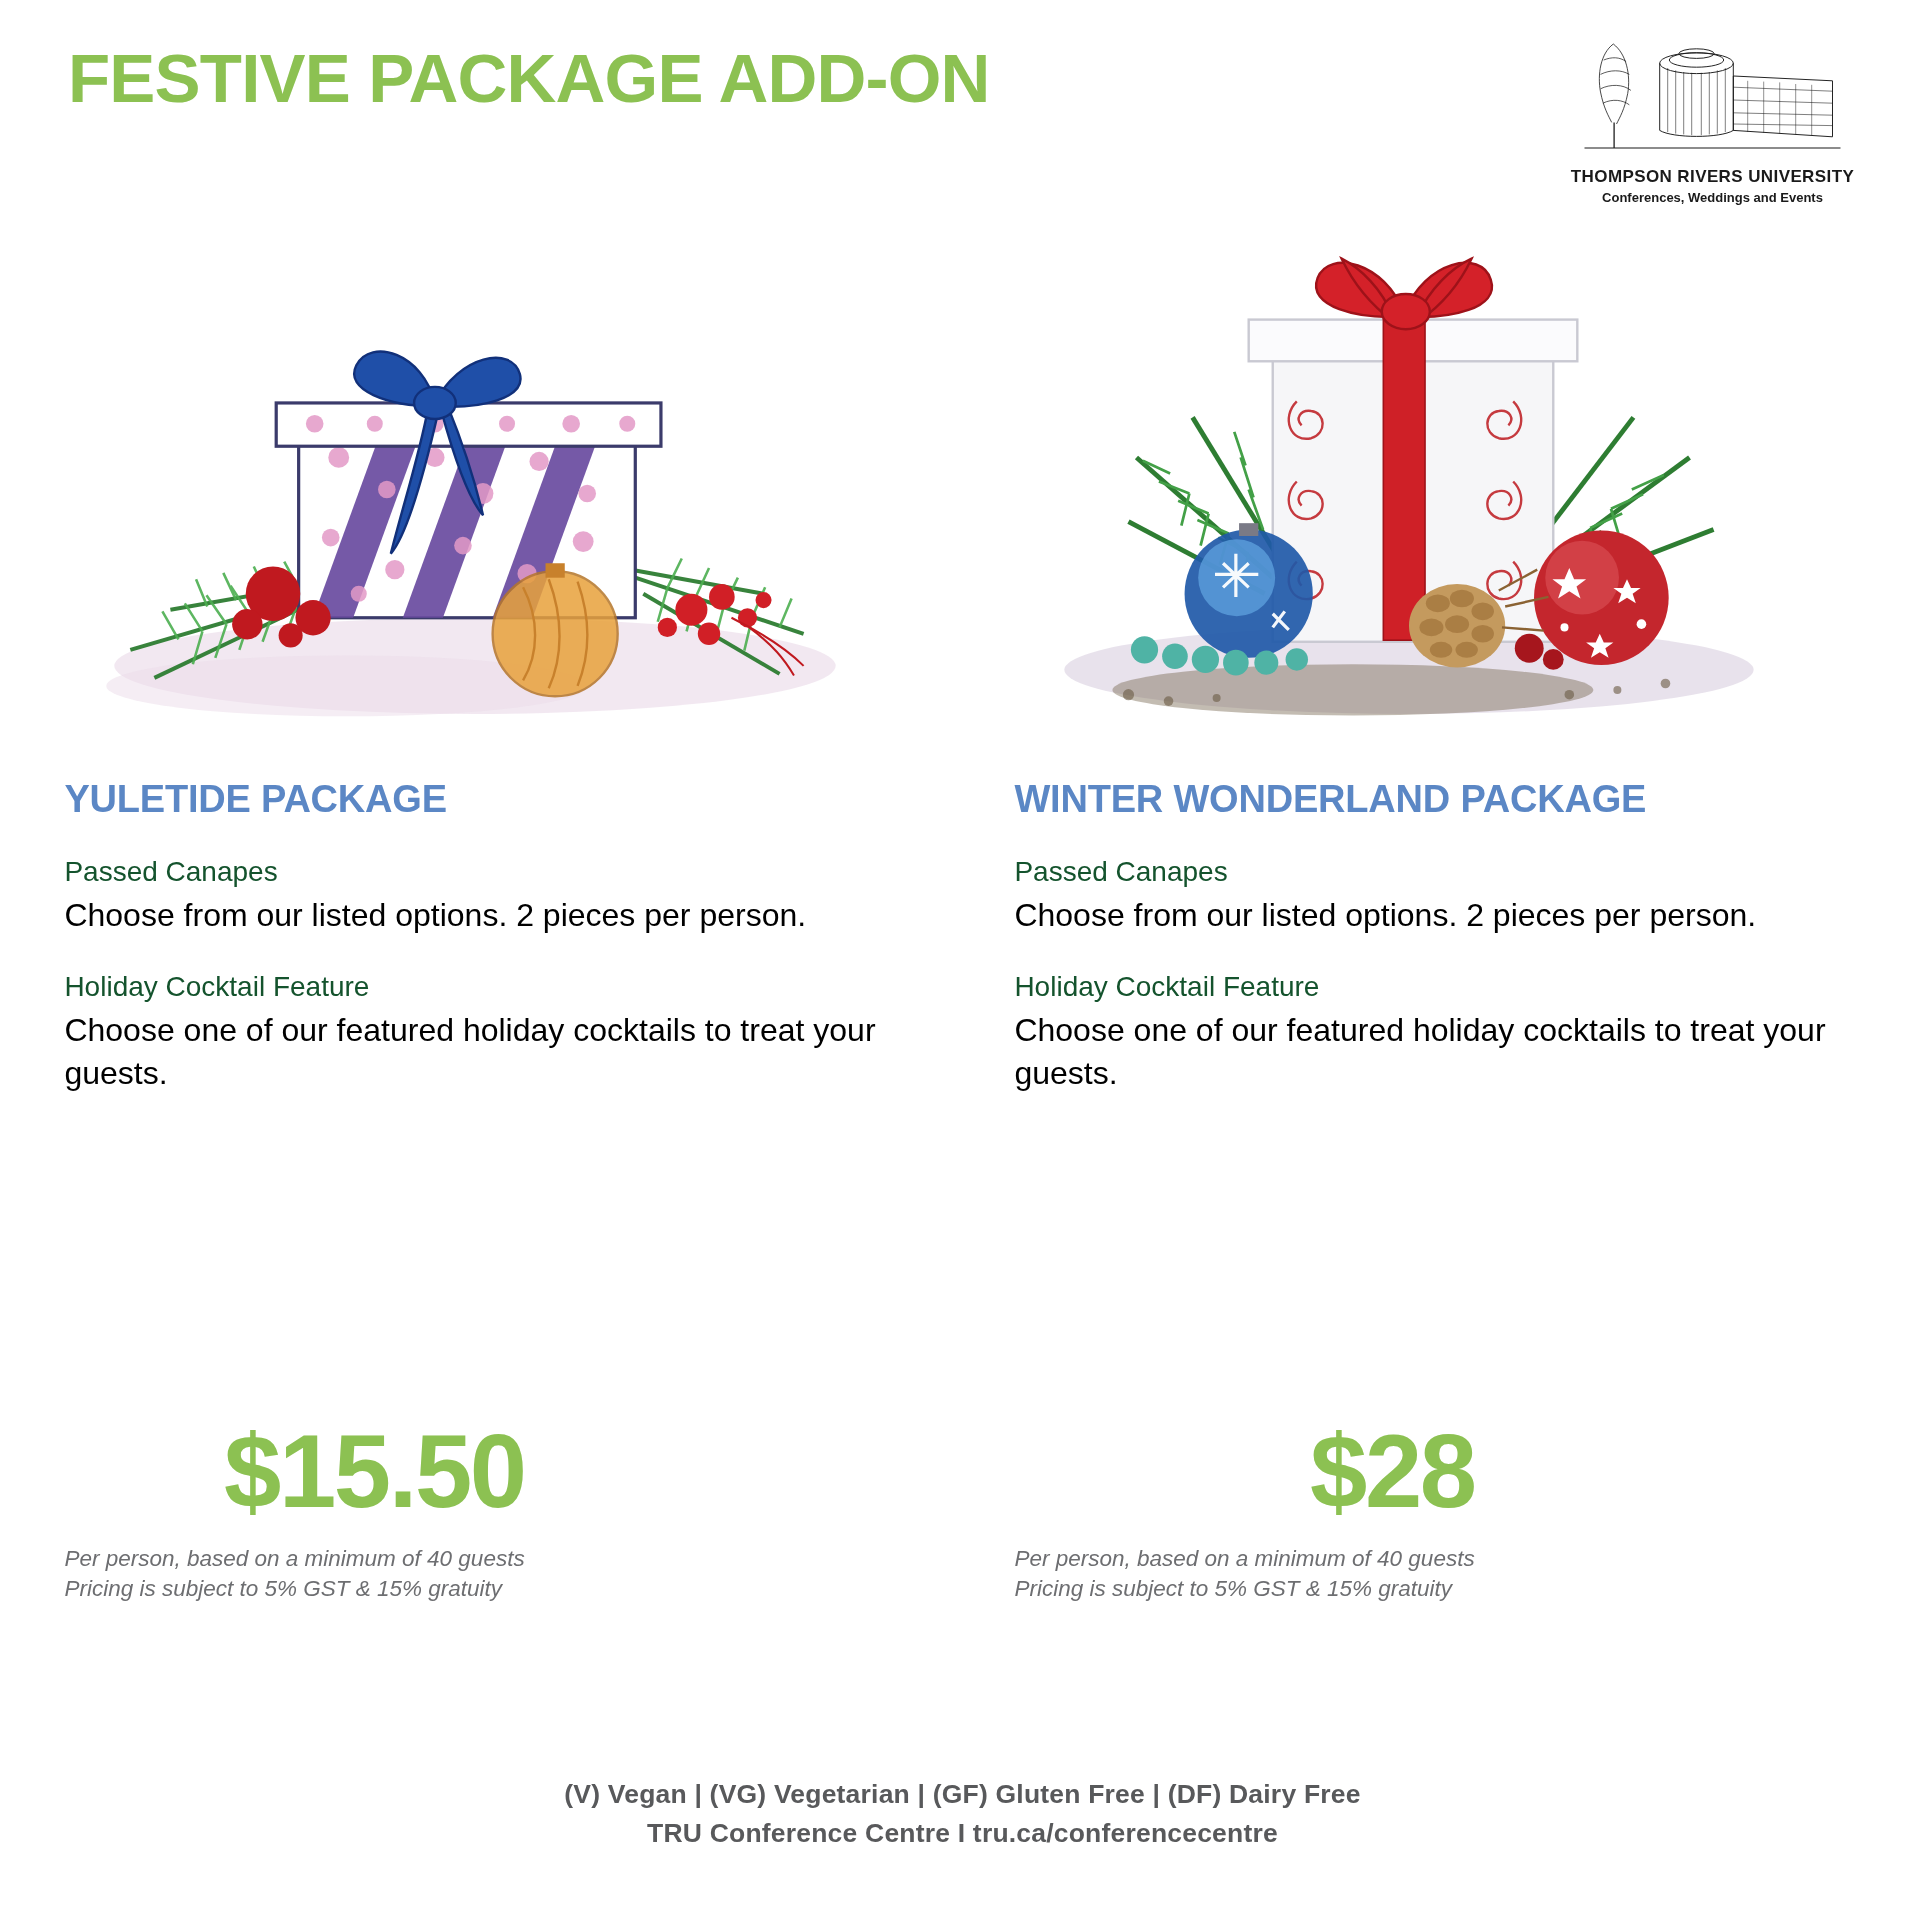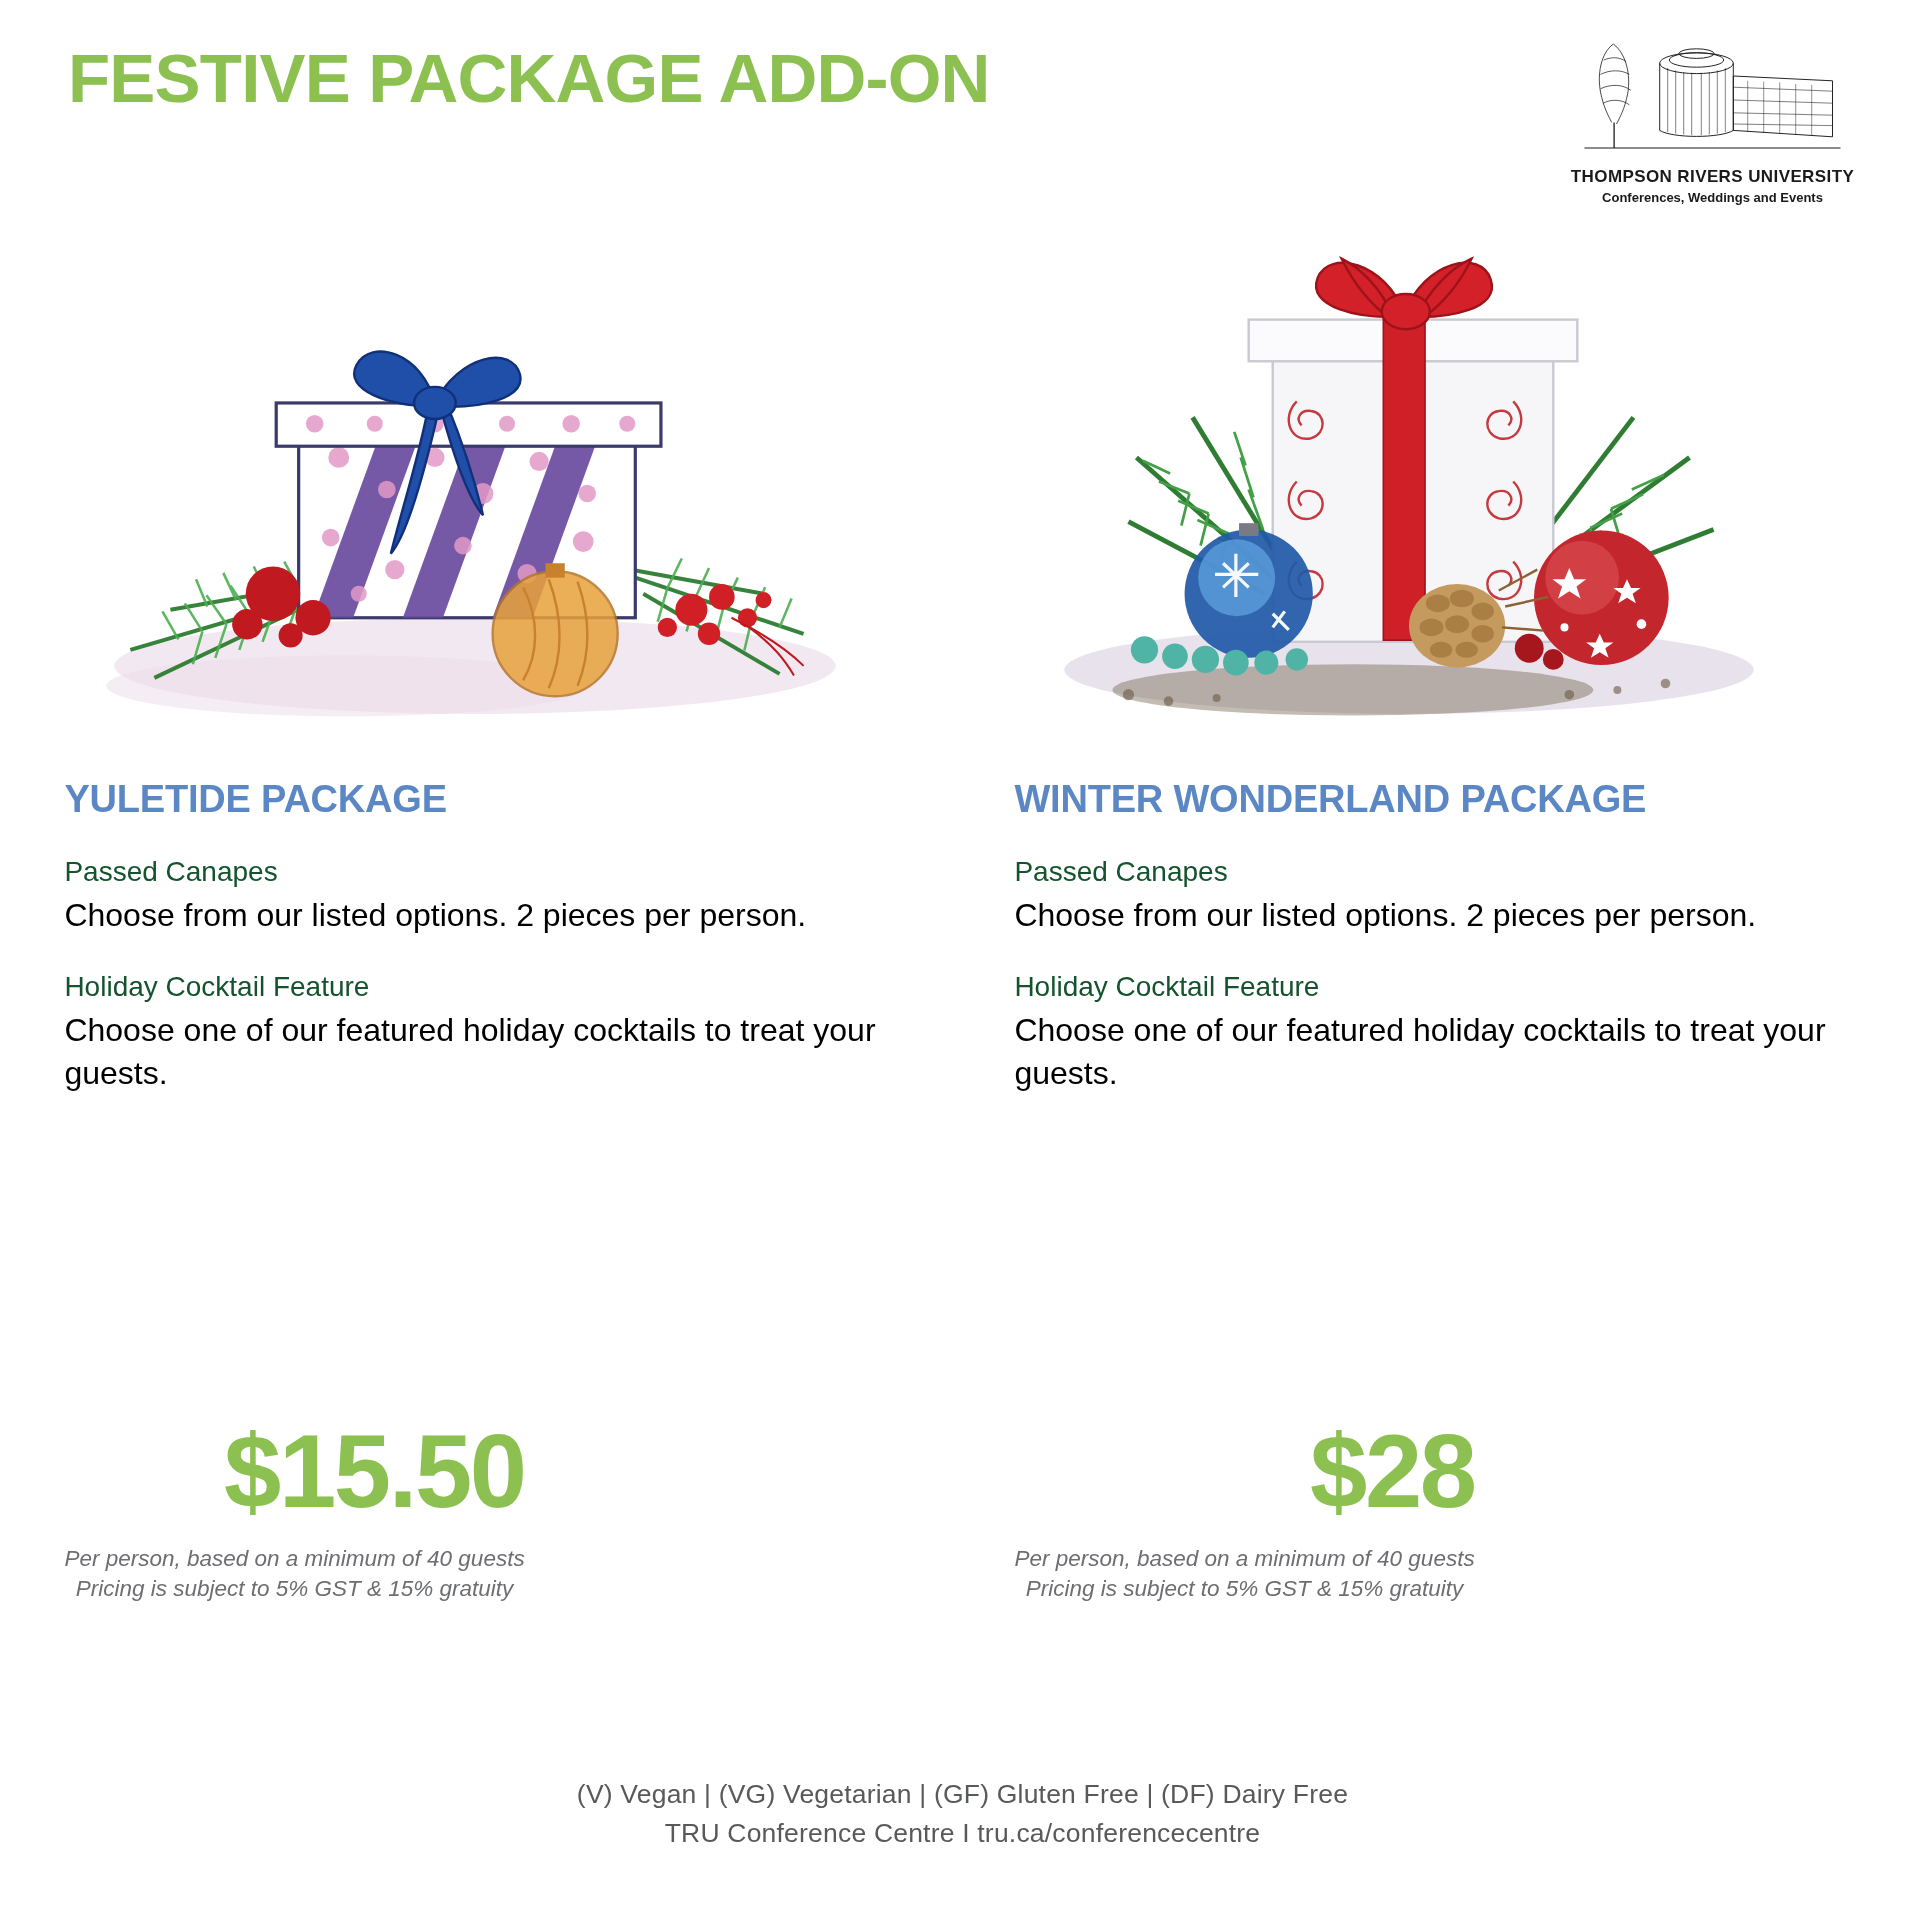--- a/index.html
+++ b/index.html
@@ -124,38 +124,38 @@
     margin-left: 3.2px;
     text-align: right;
   }
   .price-note {
     font-size: 22.5px;
     font-style: italic;
     color: #6d6e71;
     line-height: 1.35;
     margin-left: 6.4px;
     margin-top: 21px;
-    text-align: center;
   }
 
   
   .price-block {
     position: absolute;
     top: 1203px;
     left: 0;
   }
 
   
   .footer {
     position: absolute;
     bottom: 71px;
     left: 0;
     width: 100%;
     text-align: center;
     color: #58595b;
+    font-weight: bold;
   }
   .footer-line {
     font-size: 26.5px;
     line-height: 1.5;
     letter-spacing: 0.2px;
   }
 
   
   .art-svg { display:block; }
 </style>

